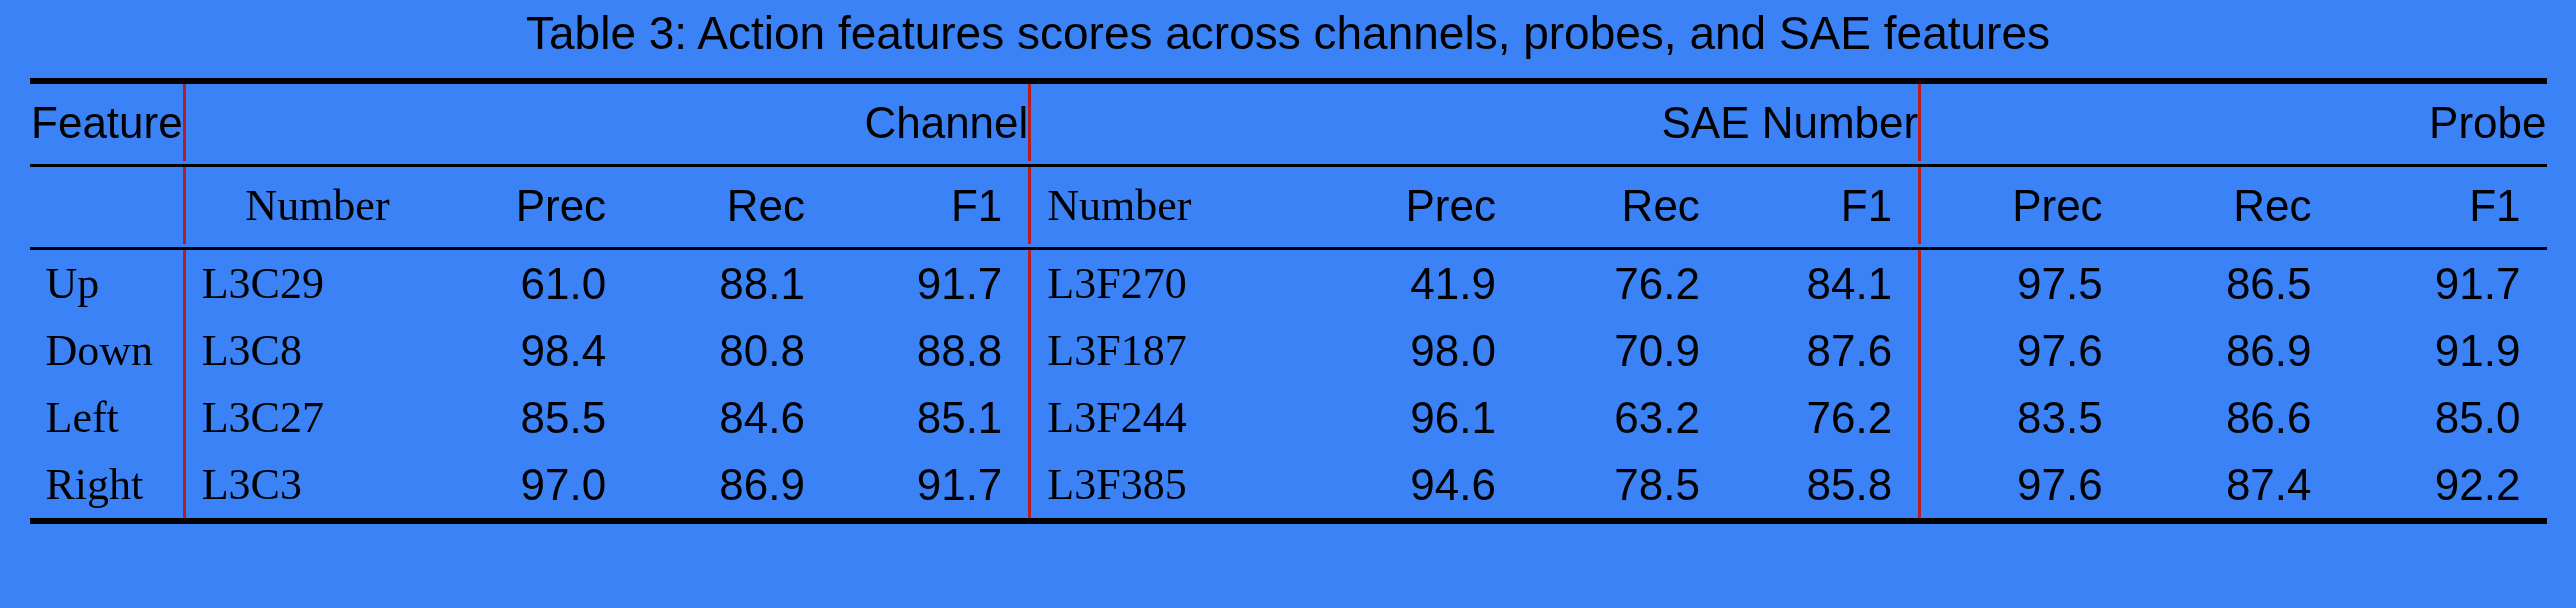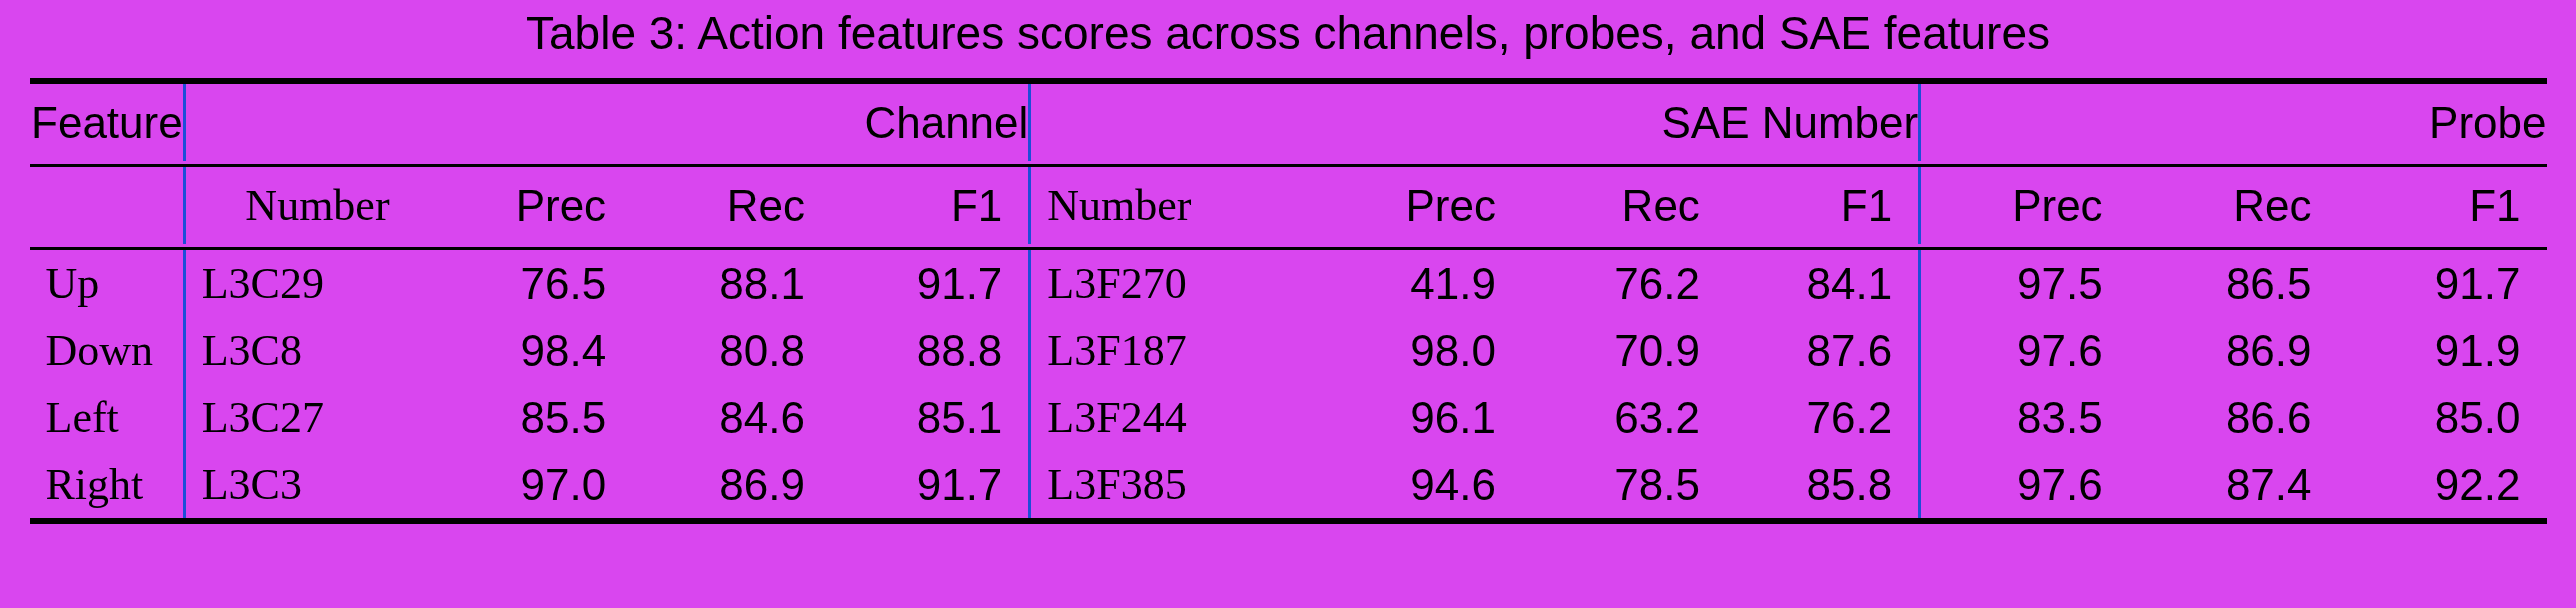--- a/index.html
+++ b/index.html
@@ -11,21 +11,21 @@
     width: 2576px;
     height: 608px;
     font-family: "Liberation Sans", sans-serif;
     color: #000000;
     overflow: hidden;
   }
   .page {
     position: relative;
     width: 2576px;
     height: 608px;
-    background: #d946ef;
+    background: #3b82f6;
   }
   .caption {
     text-align: center;
     font-size: 46px;
     line-height: 1;
     padding-top: 10px;
     letter-spacing: 0px;
     white-space: nowrap;
     font-weight: 400;
   }
@@ -48,21 +48,21 @@
   }
   
   tr.rule-top td { border-bottom: 6px solid #000; height: 6px; padding: 0; font-size: 0; line-height: 0; }
   tr.rule-mid td { border-bottom: 3px solid #000; height: 3px; padding: 0; font-size: 0; line-height: 0; }
   tr.rule-bot td { border-top: 6px solid #000; height: 6px; padding: 0; font-size: 0; line-height: 0; }
 
   tr.grp-head td { height: 77px; text-align: right; }
   tr.sub-head td { height: 77px; }
   tr.data-row td { height: 67px; }
 
-  .vr { border-left: 3px solid #1d4ed8; }
+  .vr { border-left: 3px solid #b91c1c; }
 
   .c-center { text-align: center; }
   .c-left   { text-align: left; }
   .c-right  { text-align: right; }
 
   .pad-l { padding-left: 16px !important; font-family: Liberation Serif, serif; }
   .pad-r { padding-right: 26px !important; }
 
   .bold { font-weight: 700; }
 
@@ -135,21 +135,21 @@
           <td class="c-right pad-r">F1</td>
         </tr>
 
         <tr class="rule-mid">
           <td colspan="12"></td>
         </tr>
 
         <tr class="data-row">
           <td class="c-left pad-l">Up</td>
           <td class="c-left vr pad-l">L3C29</td>
-          <td class="c-right pad-r">76.5</td>
+          <td class="c-right pad-r">61.0</td>
           <td class="c-right pad-r">88.1</td>
           <td class="c-right pad-r bold">91.7</td>
           <td class="c-left vr pad-l">L3F270</td>
           <td class="c-right pad-r">41.9</td>
           <td class="c-right pad-r">76.2</td>
           <td class="c-right pad-r">84.1</td>
           <td class="c-right vr pad-r">97.5</td>
           <td class="c-right pad-r">86.5</td>
           <td class="c-right pad-r bold">91.7</td>
         </tr>

